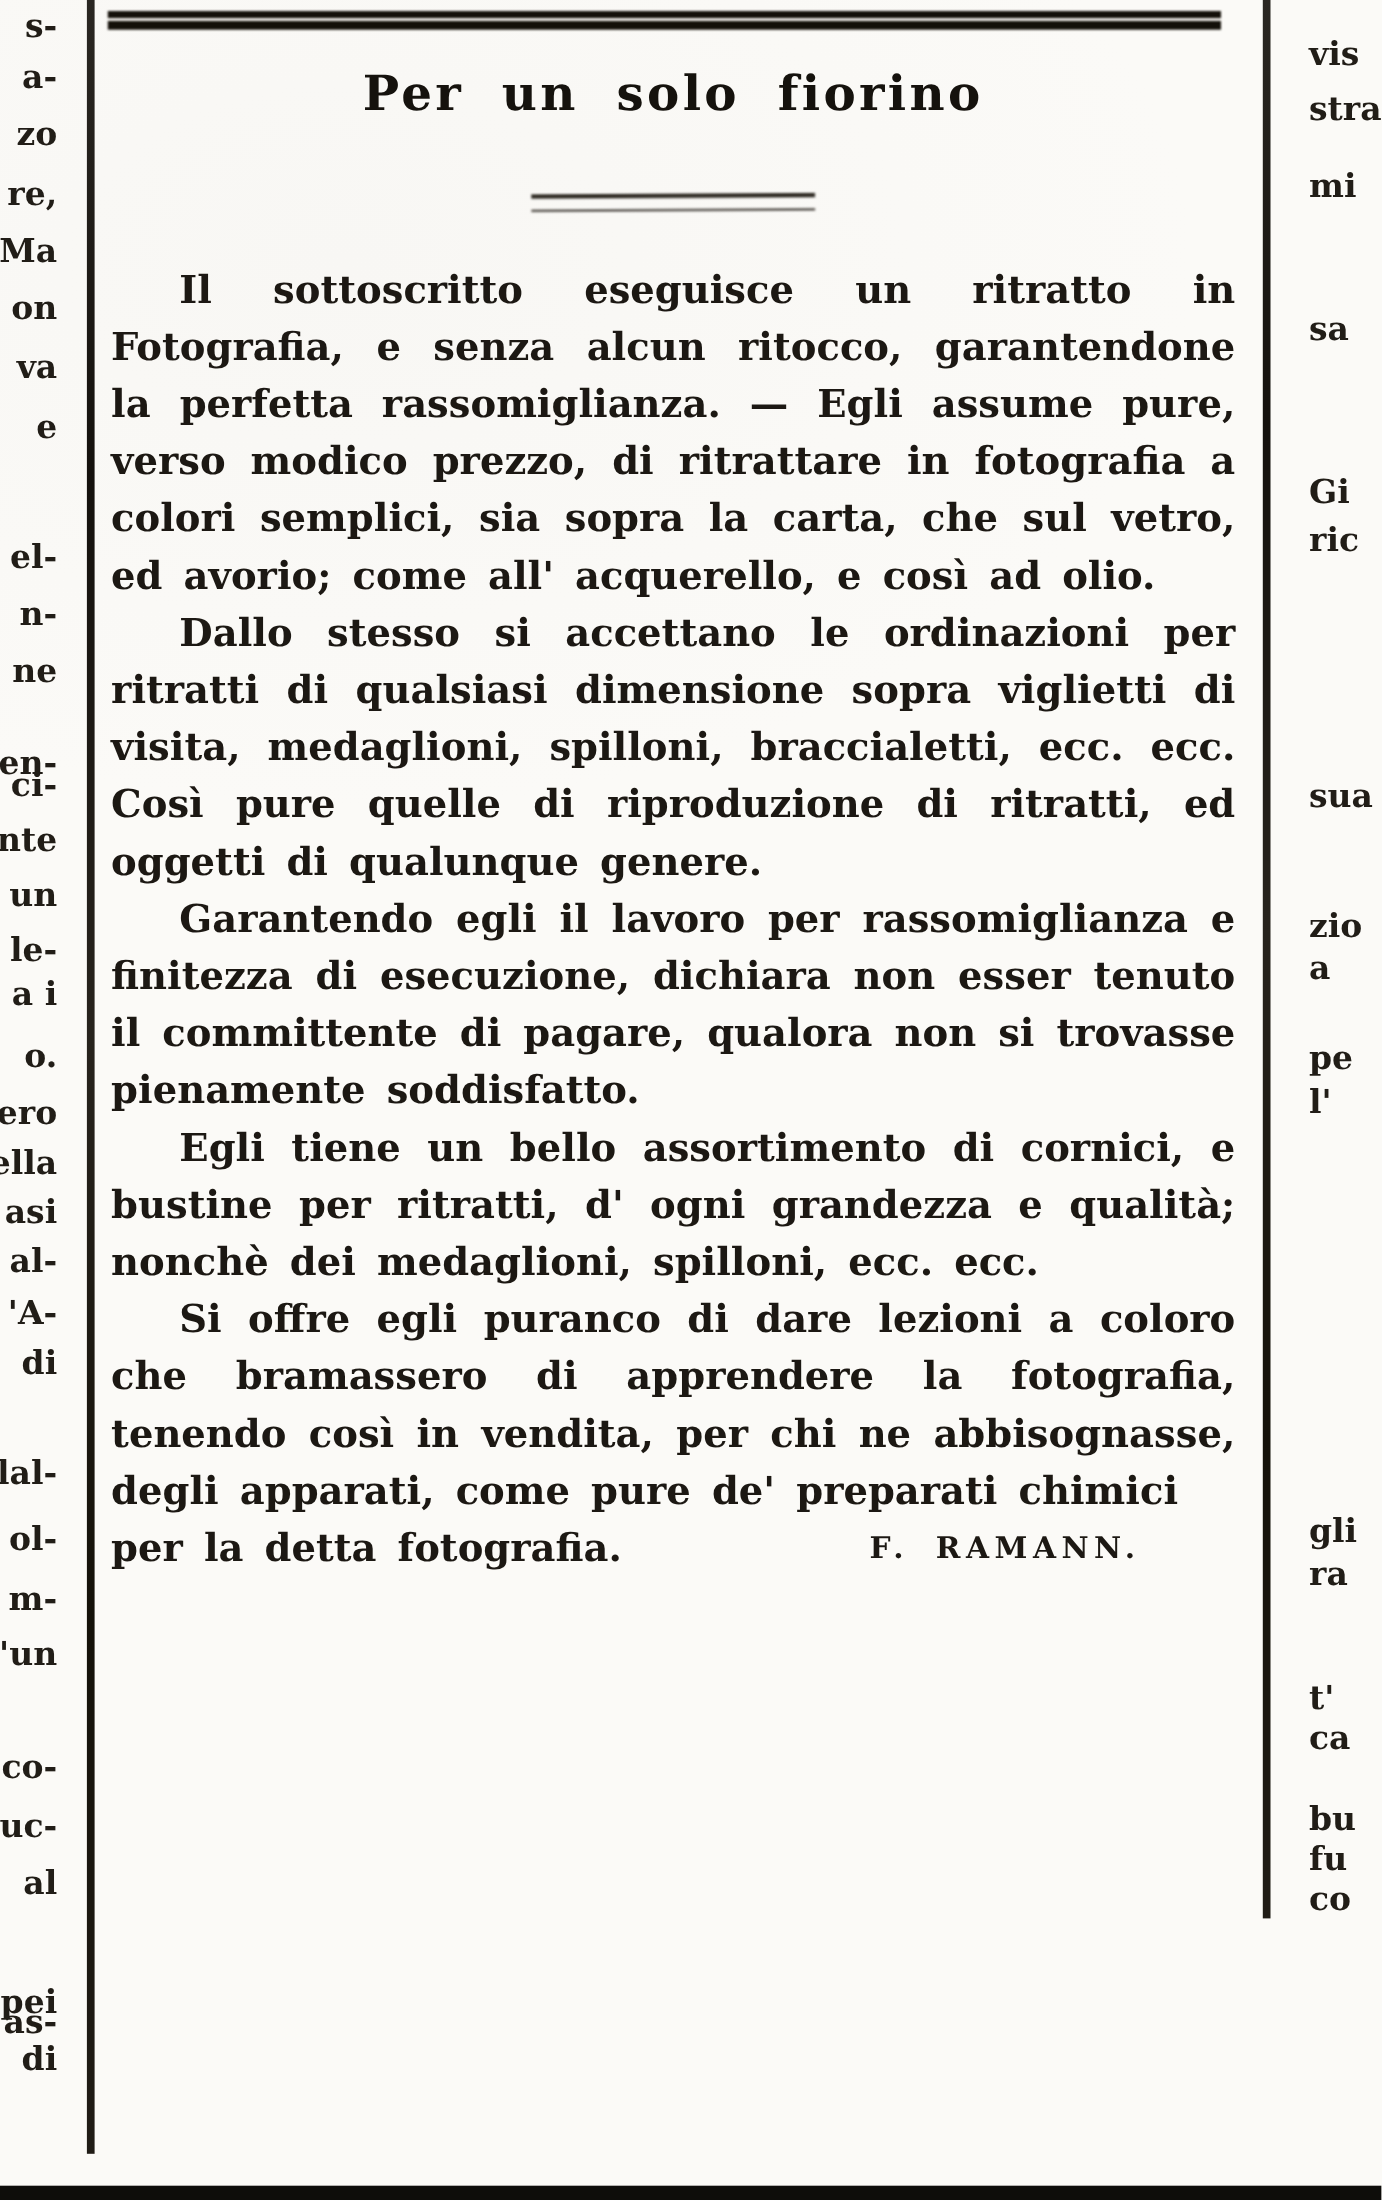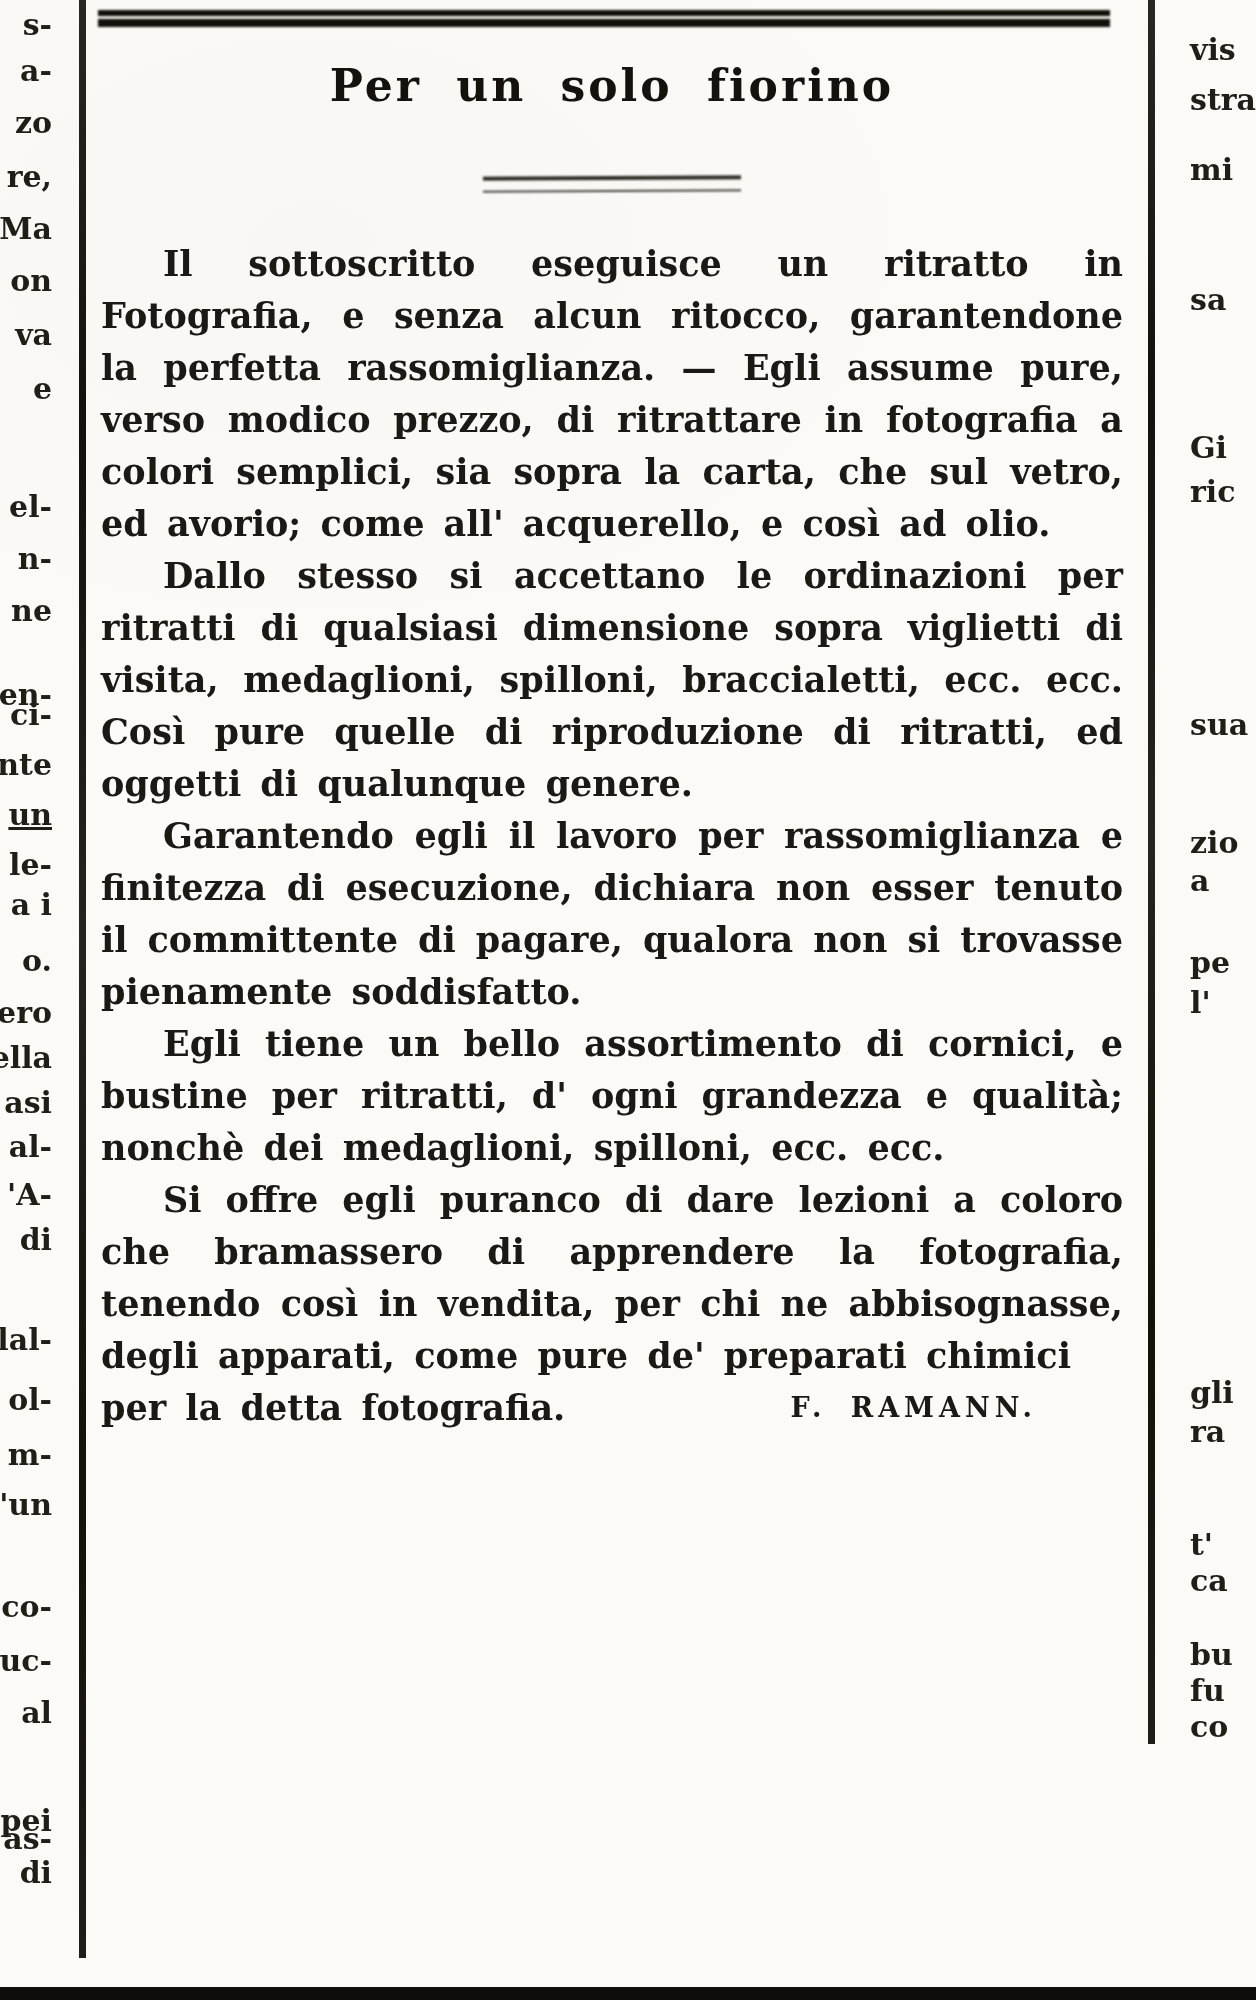--- a/index.html
+++ b/index.html
@@ -89,21 +89,21 @@
       <span class="frag" style="top: 214px;">Ma</span>
       <span class="frag" style="top: 266px;">on</span>
       <span class="frag" style="top: 320px;">va</span>
       <span class="frag" style="top: 374px;">e</span>
       <span class="frag" style="top: 492px;">el-</span>
       <span class="frag" style="top: 544px;">n-</span>
       <span class="frag" style="top: 596px;">ne</span>
       <span class="frag" style="top: 648px; margin-top: 32px;">en-</span>
       <span class="frag" style="top: 700px;">ci-</span>
       <span class="frag" style="top: 750px;">nte</span>
-      <span class="frag" style="top: 800px; text-decoration: underline;">un</span>
+      <span class="frag" style="top: 800px;">un</span>
       <span class="frag" style="top: 850px;">le-</span>
       <span class="frag" style="top: 890px;">a i</span>
       <span class="frag" style="top: 946px;">o.</span>
       <span class="frag" style="top: 998px;">ero</span>
       <span class="frag" style="top: 1043px;">ella</span>
       <span class="frag" style="top: 1088px;">asi</span>
       <span class="frag" style="top: 1132px;">al-</span>
       <span class="frag" style="top: 1180px;">'A-</span>
       <span class="frag" style="top: 1225px;">di</span>
       <span class="frag" style="top: 1325px;">lal-</span>

